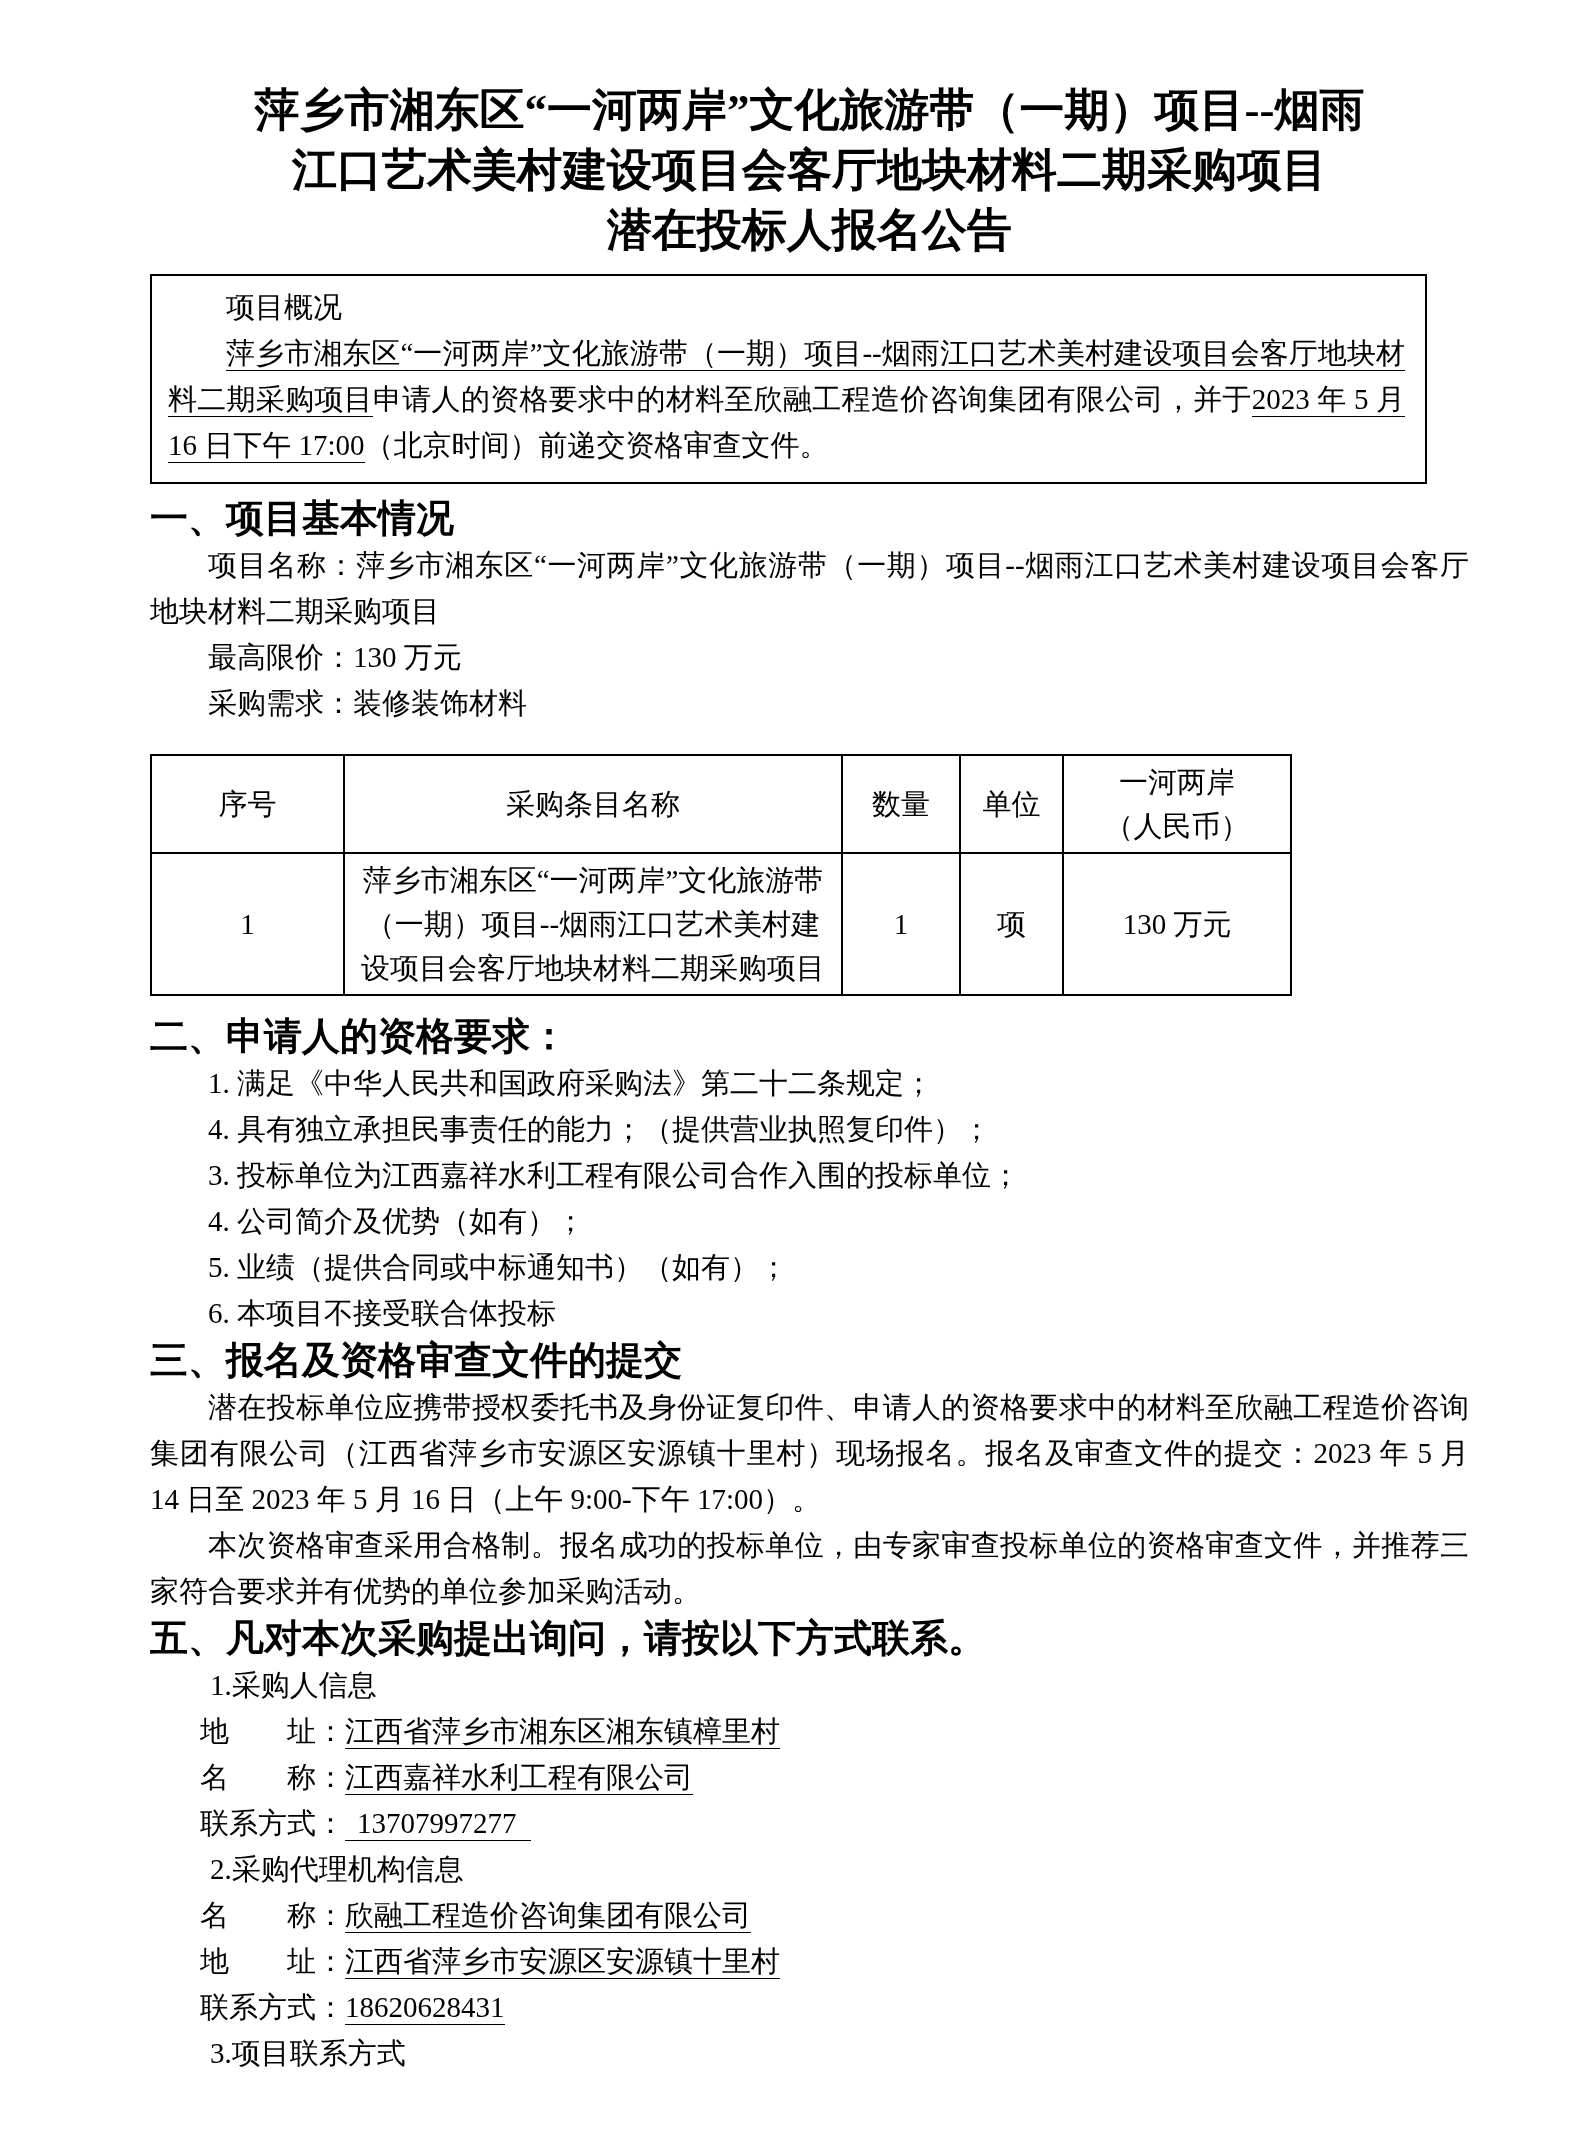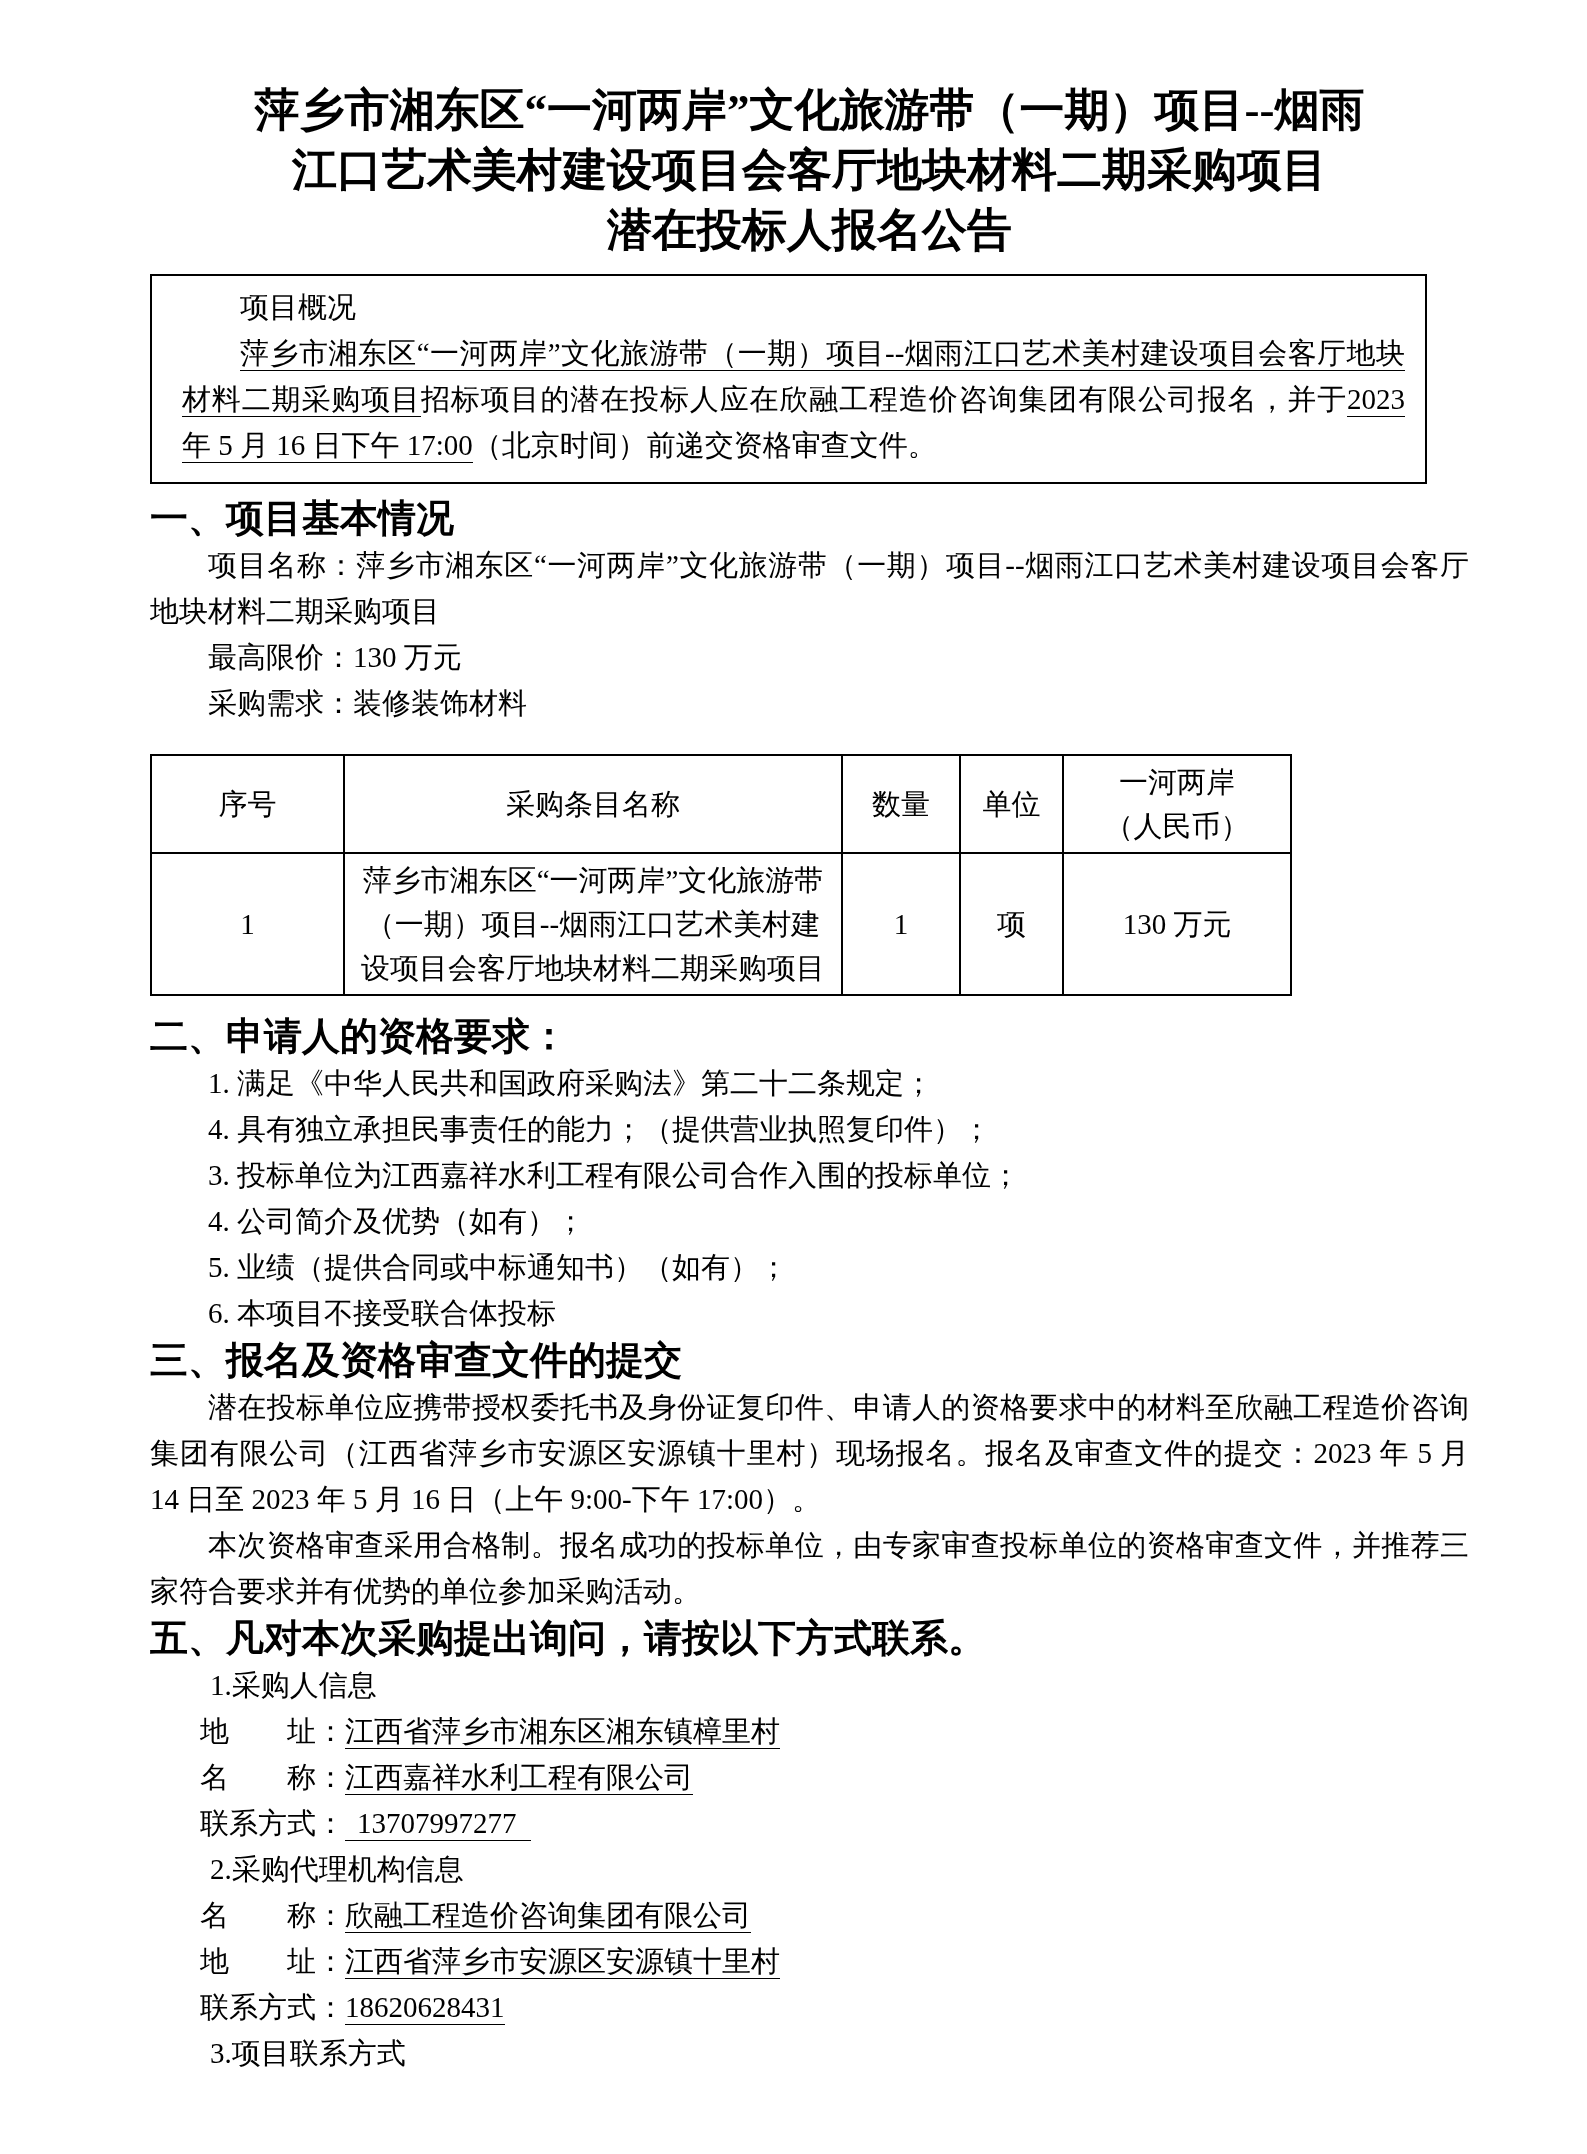--- a/index.html
+++ b/index.html
@@ -20,21 +20,21 @@
     font-size:45px;
     line-height:60px;
     font-weight:bold;
     text-align:center;
     margin:0 0 14px 0;
   }
   .title-line{display:block;}
   .overview-box{
     border:2px solid #000;
     margin:8px 42px 10px 0;
-    padding:8px 20px 14px 30px;
+    padding:8px 20px 14px 16px;
   }
   p{margin:0;}
   .indent{text-indent:2em;}
   .just{text-align:justify;}
   .sec-heading{
     font-size:38px;
     line-height:48px;
     font-weight:bold;
     margin:0;
   }
@@ -74,21 +74,21 @@
 <div class="page">
 
   <h1 class="doc-title">
     <span class="title-line">萍乡市湘东区“一河两岸”文化旅游带（一期）项目--烟雨</span>
     <span class="title-line">江口艺术美村建设项目会客厅地块材料二期采购项目</span>
     <span class="title-line">潜在投标人报名公告</span>
   </h1>
 
   <div class="overview-box">
     <p class="indent">项目概况</p>
-    <p class="indent just"><span class="u">萍乡市湘东区“一河两岸”文化旅游带（一期）项目--烟雨江口艺术美村建设项目会客厅地块材料二期采购项目</span><span>招标项目的潜在投标人应在欣融工程造价咨询集团有限公司报名，并于</span><span class="u">2023 年 5 月 16 日下午 17:00</span><span>（北京时间）前递交资格审查文件。</span></p>
+    <p class="indent just"><span class="u">萍乡市湘东区“一河两岸”文化旅游带（一期）项目--烟雨江口艺术美村建设项目会客厅地块材料二期采购项目</span><span>申请人的资格要求中的材料至欣融工程造价咨询集团有限公司，并于</span><span class="u">2023 年 5 月 16 日下午 17:00</span><span>（北京时间）前递交资格审查文件。</span></p>
   </div>
 
   <h2 class="sec-heading">一、项目基本情况</h2>
   <p class="indent just">项目名称：萍乡市湘东区“一河两岸”文化旅游带（一期）项目--烟雨江口艺术美村建设项目会客厅地块材料二期采购项目</p>
   <p class="indent">最高限价：130 万元</p>
   <p class="indent">采购需求：装修装饰材料</p>
 
   <table class="items">
     <thead>
       <tr>

